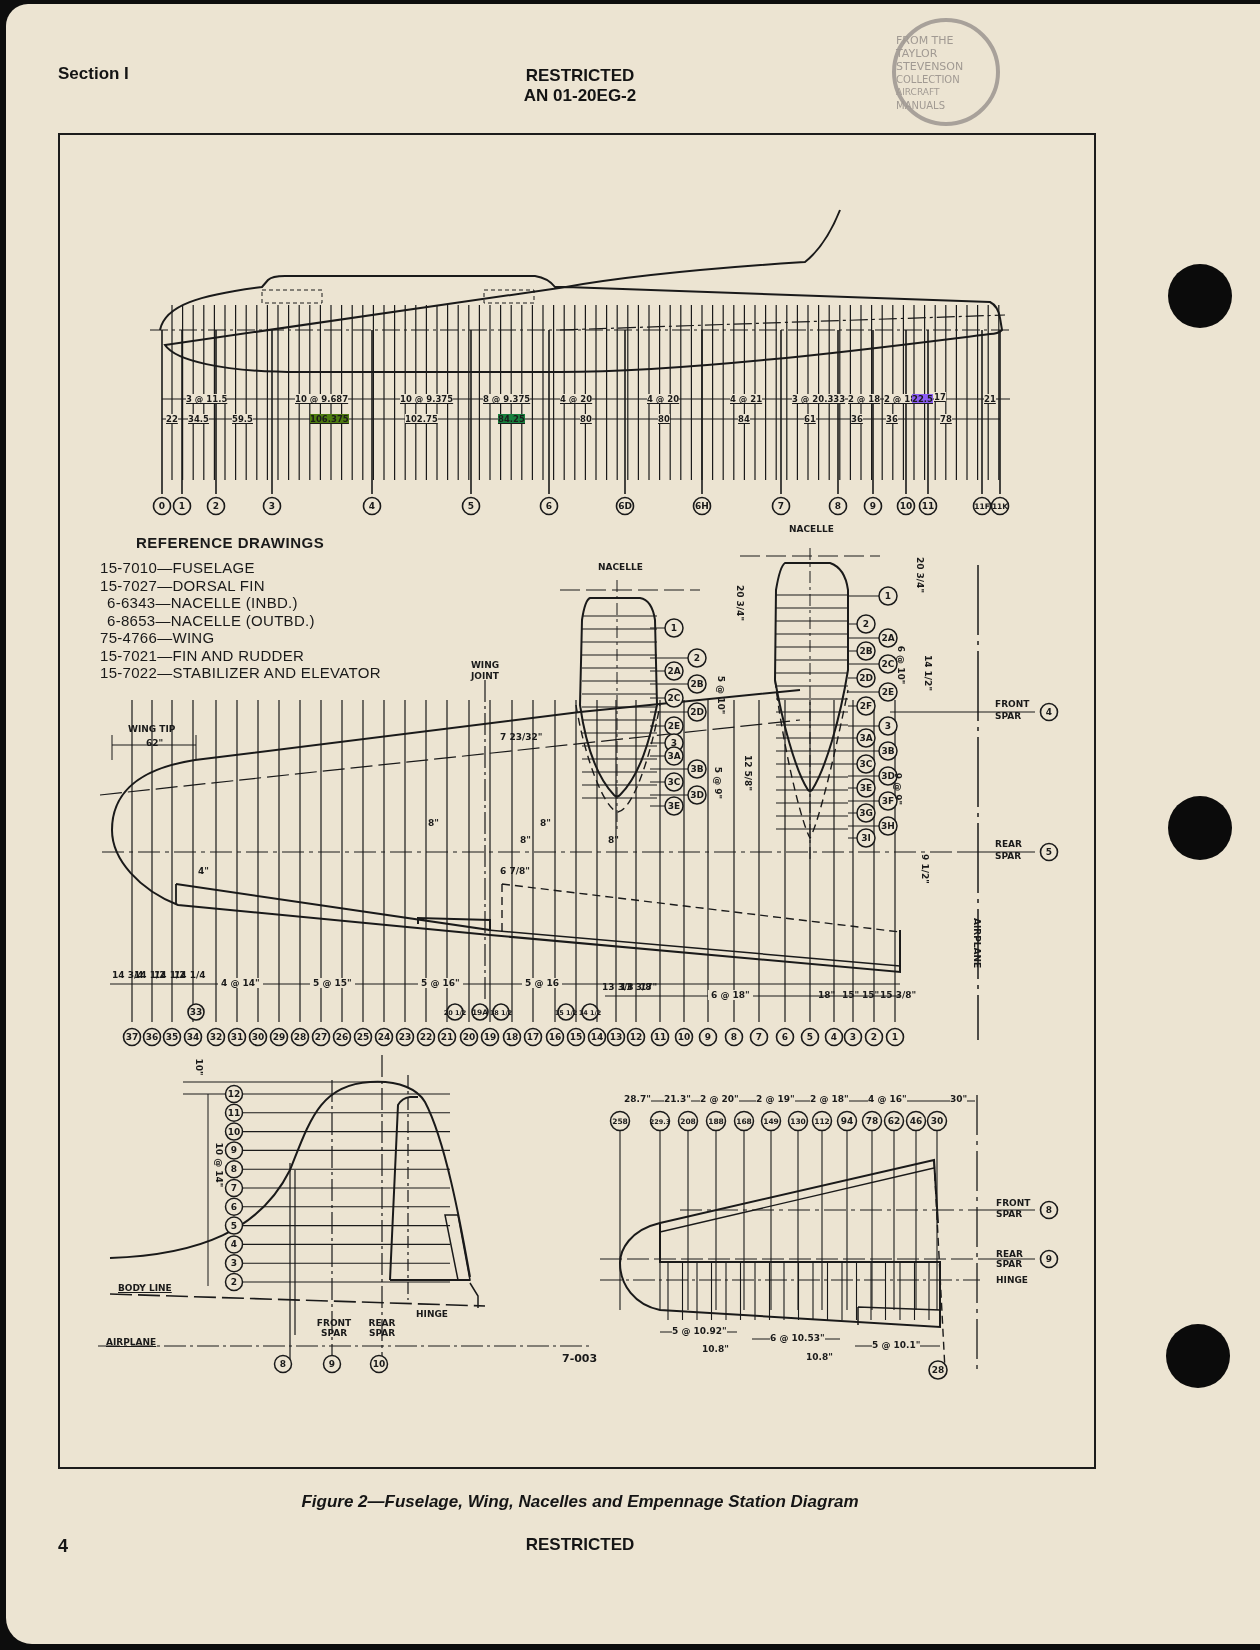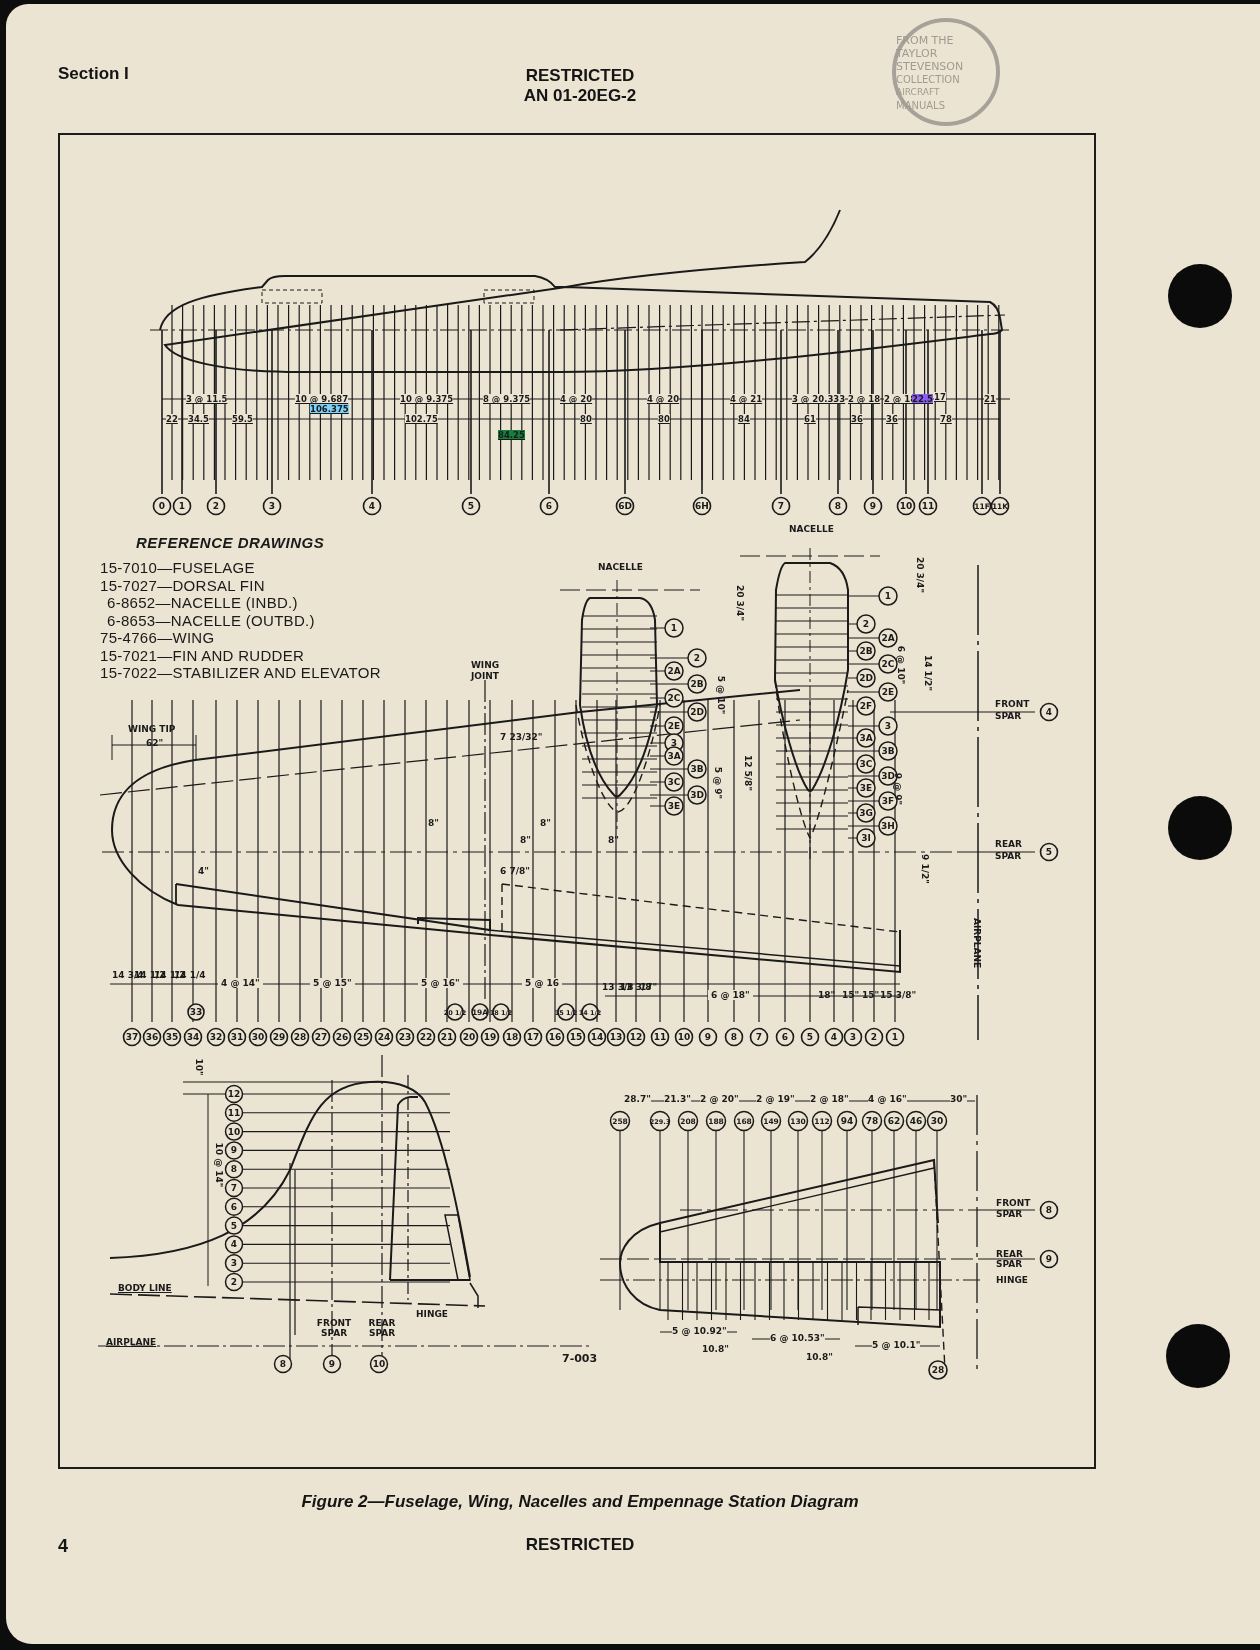--- a/index.html
+++ b/index.html
@@ -6,21 +6,21 @@
   body{width:1260px;height:1650px;position:relative;overflow:hidden;background:#0d0d0d;font-family:"DejaVu Sans",sans-serif;}
   .page{position:absolute;left:6px;top:4px;width:1254px;height:1640px;background:#ece4d2;border-radius:22px 0 0 26px;}
   .hdr-left{position:absolute;left:58px;top:64px;font:bold 17px "Liberation Sans",sans-serif;color:#141414;}
   .hdr-center{position:absolute;left:470px;top:66px;width:220px;text-align:center;font:bold 17px "Liberation Sans",sans-serif;color:#141414;line-height:20px;}
   .stamp{position:absolute;left:892px;top:18px;width:108px;height:108px;border:4px solid #a8a19a;border-radius:50%;color:#a19a93;font:11px "DejaVu Sans",sans-serif;text-align:left;line-height:13px;box-sizing:border-box;padding-top:12px;}
   .stamp .big{font-size:10px;}
   .hole{position:absolute;width:64px;height:64px;border-radius:50%;background:#0b0b0b;}
   .frame{position:absolute;left:58px;top:133px;width:1038px;height:1336px;border:2px solid #1c1c1c;box-sizing:border-box;}
   svg{position:absolute;left:0;top:0;}
   .ref{position:absolute;left:100px;top:534px;color:#1a1a1a;font:15px "Liberation Sans",sans-serif;}
-  .ref .title{font-weight:bold;font-size:15px;margin-left:36px;margin-bottom:8px;letter-spacing:.5px;font-style:italic;}
+  .ref .title{font-weight:bold;font-size:15px;margin-left:36px;margin-bottom:8px;letter-spacing:.5px;}
   .ref .line{line-height:17.5px;letter-spacing:.3px;}
   .caption{position:absolute;left:200px;top:1492px;width:760px;text-align:center;font:italic bold 17px "Liberation Sans",sans-serif;color:#151515;}
   .footer-restricted{position:absolute;left:470px;top:1535px;width:220px;text-align:center;font:bold 17px "Liberation Sans",sans-serif;color:#151515;}
   .page-num{position:absolute;left:58px;top:1536px;font:bold 18px "Liberation Sans",sans-serif;color:#151515;}
   .dwg-num{position:absolute;left:532px;top:1352px;font:bold 11px "DejaVu Sans",sans-serif;color:#1a1a1a;margin-left:30px;}
   .lbl{position:absolute;font:bold 9px "DejaVu Sans",sans-serif;color:#1a1a1a;white-space:nowrap;}
   .c{font:bold 8.5px "DejaVu Sans",sans-serif;text-decoration:underline;}
 </style>
 </head>
 <body>
@@ -876,21 +876,21 @@
         <circle cx="938" cy="1370" r="9" fill="#ece4d2"></circle>
         <text x="938" y="1373" text-anchor="middle" fill="#1a1a1a" stroke="none" font-family="DejaVu Sans, sans-serif" font-weight="bold" font-size="9">28</text>
       </g>
     </g>
 </svg>
 
 <div class="ref">
   <div class="title">REFERENCE DRAWINGS</div>
   <div class="line">15-7010—FUSELAGE</div>
   <div class="line">15-7027—DORSAL FIN</div>
-  <div class="line" style="padding-left:7px">6-8652—NACELLE (INBD.)</div>
+  <div class="line" style="padding-left:7px">6-6343—NACELLE (INBD.)</div>
   <div class="line" style="padding-left:7px">6-8653—NACELLE (OUTBD.)</div>
   <div class="line">75-4766—WING</div>
   <div class="line">15-7021—FIN AND RUDDER</div>
   <div class="line">15-7022—STABILIZER AND ELEVATOR</div>
 </div>
 
 <div class="lbl" style="left:128px;top:724px">WING TIP</div>
 <div class="lbl" style="left:146px;top:738px">62"</div>
 <div class="lbl" style="left:468px;top:660px;width:34px;white-space:normal;text-align:center;line-height:11px">WING JOINT</div>
 <div class="lbl" style="left:500px;top:732px">7 23/32"</div>
@@ -943,23 +943,23 @@
 <div class="lbl c" style="left:792px;top:394px;background:#ece4d2">3 @ 20.333</div>
 <div class="lbl c" style="left:848px;top:394px;background:#ece4d2">2 @ 18</div>
 <div class="lbl c" style="left:884px;top:394px;background:#ece4d2">2 @ 18</div>
 <div class="lbl c" style="left:912px;top:394px;background:#8b5cf6">22.5</div>
 <div class="lbl c" style="left:934px;top:392px;background:#ece4d2">17</div>
 <div class="lbl c" style="left:984px;top:394px;background:#ece4d2">21</div>
 
 <div class="lbl c" style="left:166px;top:414px;background:#ece4d2">22</div>
 <div class="lbl c" style="left:188px;top:414px;background:#ece4d2">34.5</div>
 <div class="lbl c" style="left:232px;top:414px;background:#ece4d2">59.5</div>
-<div class="lbl c" style="left:310px;top:404px;background:#7dd3fc">106.375</div>
+<div class="lbl c" style="left:310px;top:414px;background:#4d7c0f">106.375</div>
 <div class="lbl c" style="left:405px;top:414px;background:#ece4d2">102.75</div>
-<div class="lbl c" style="left:498px;top:430px;background:#15803d">84.25</div>
+<div class="lbl c" style="left:498px;top:414px;background:#15803d">84.25</div>
 <div class="lbl c" style="left:580px;top:414px;background:#ece4d2">80</div>
 <div class="lbl c" style="left:658px;top:414px;background:#ece4d2">80</div>
 <div class="lbl c" style="left:738px;top:414px;background:#ece4d2">84</div>
 <div class="lbl c" style="left:804px;top:414px;background:#ece4d2">61</div>
 <div class="lbl c" style="left:851px;top:414px;background:#ece4d2">36</div>
 <div class="lbl c" style="left:886px;top:414px;background:#ece4d2">36</div>
 <div class="lbl c" style="left:940px;top:414px;background:#ece4d2">78</div>
 
 <div class="lbl" style="left:118px;top:1283px;text-decoration:underline">BODY LINE</div>
 <div class="lbl" style="left:106px;top:1337px;text-decoration:underline">AIRPLANE</div>

